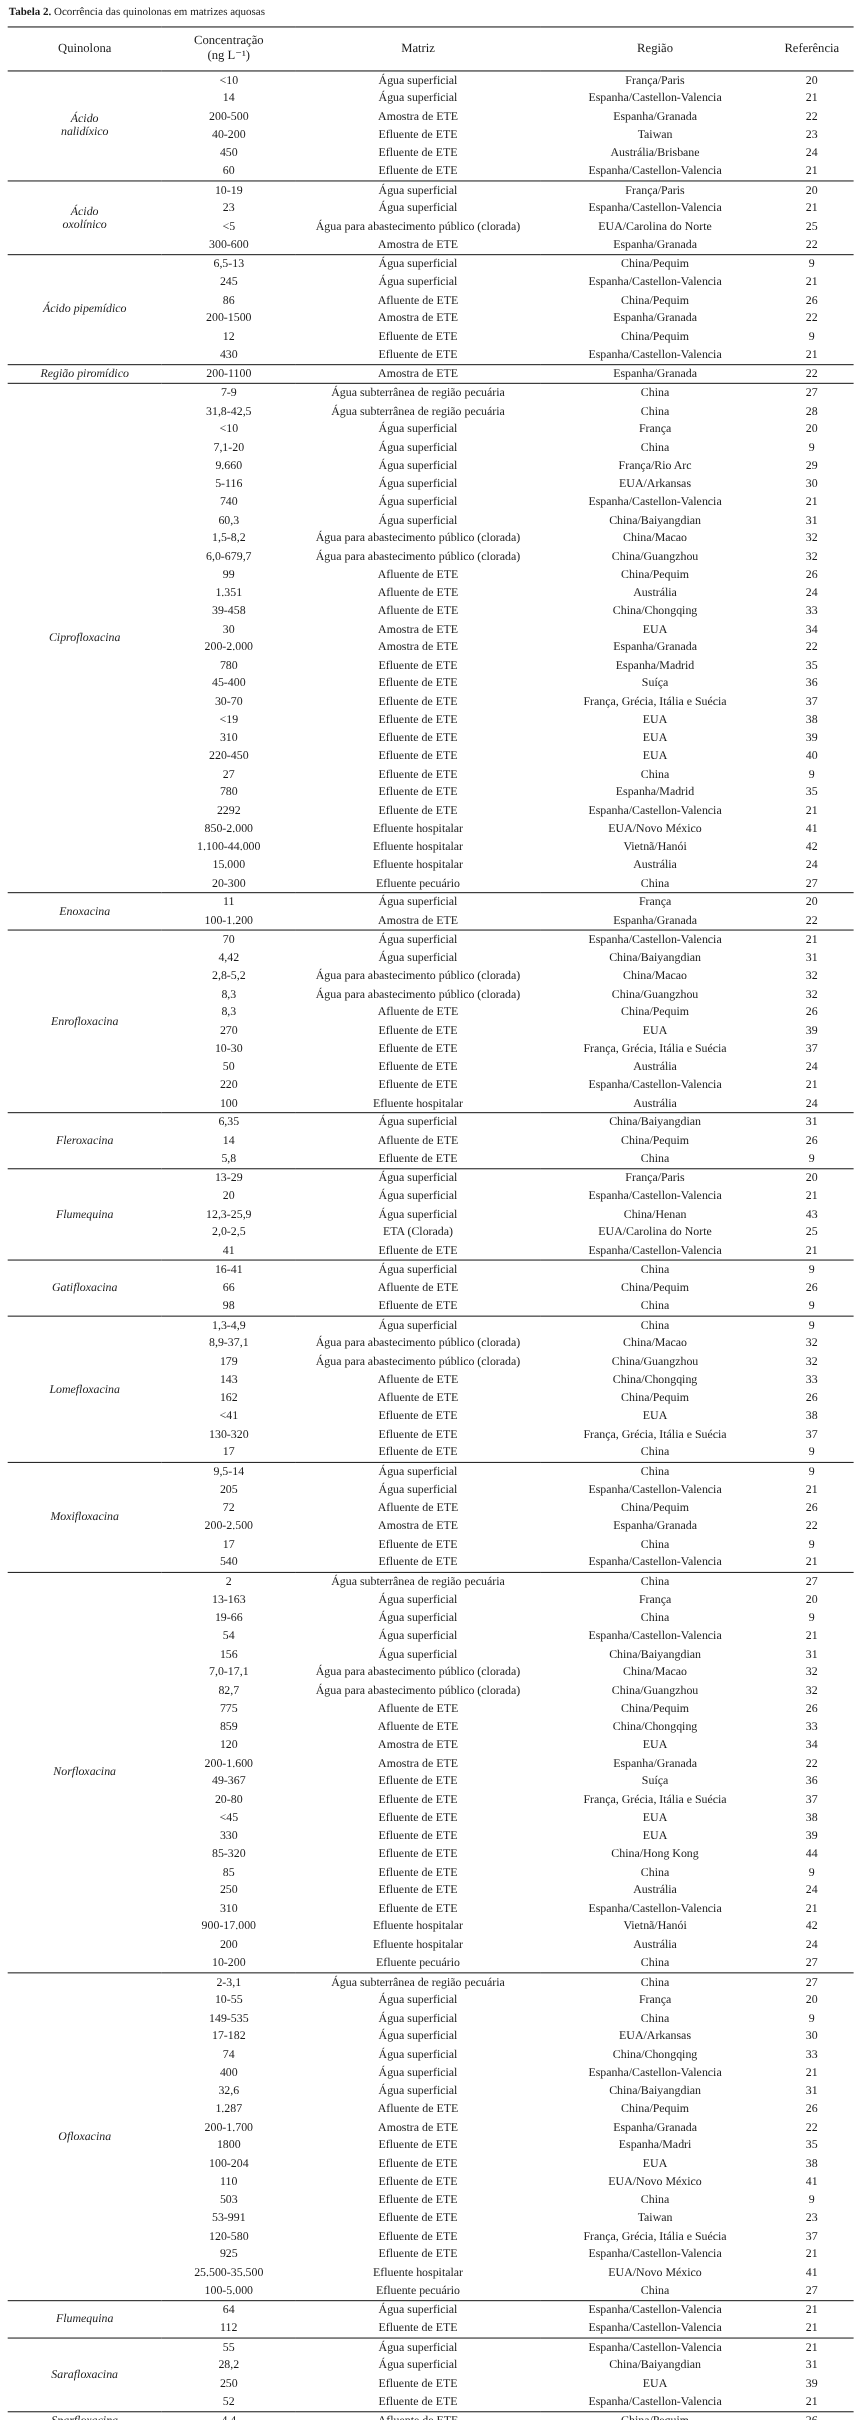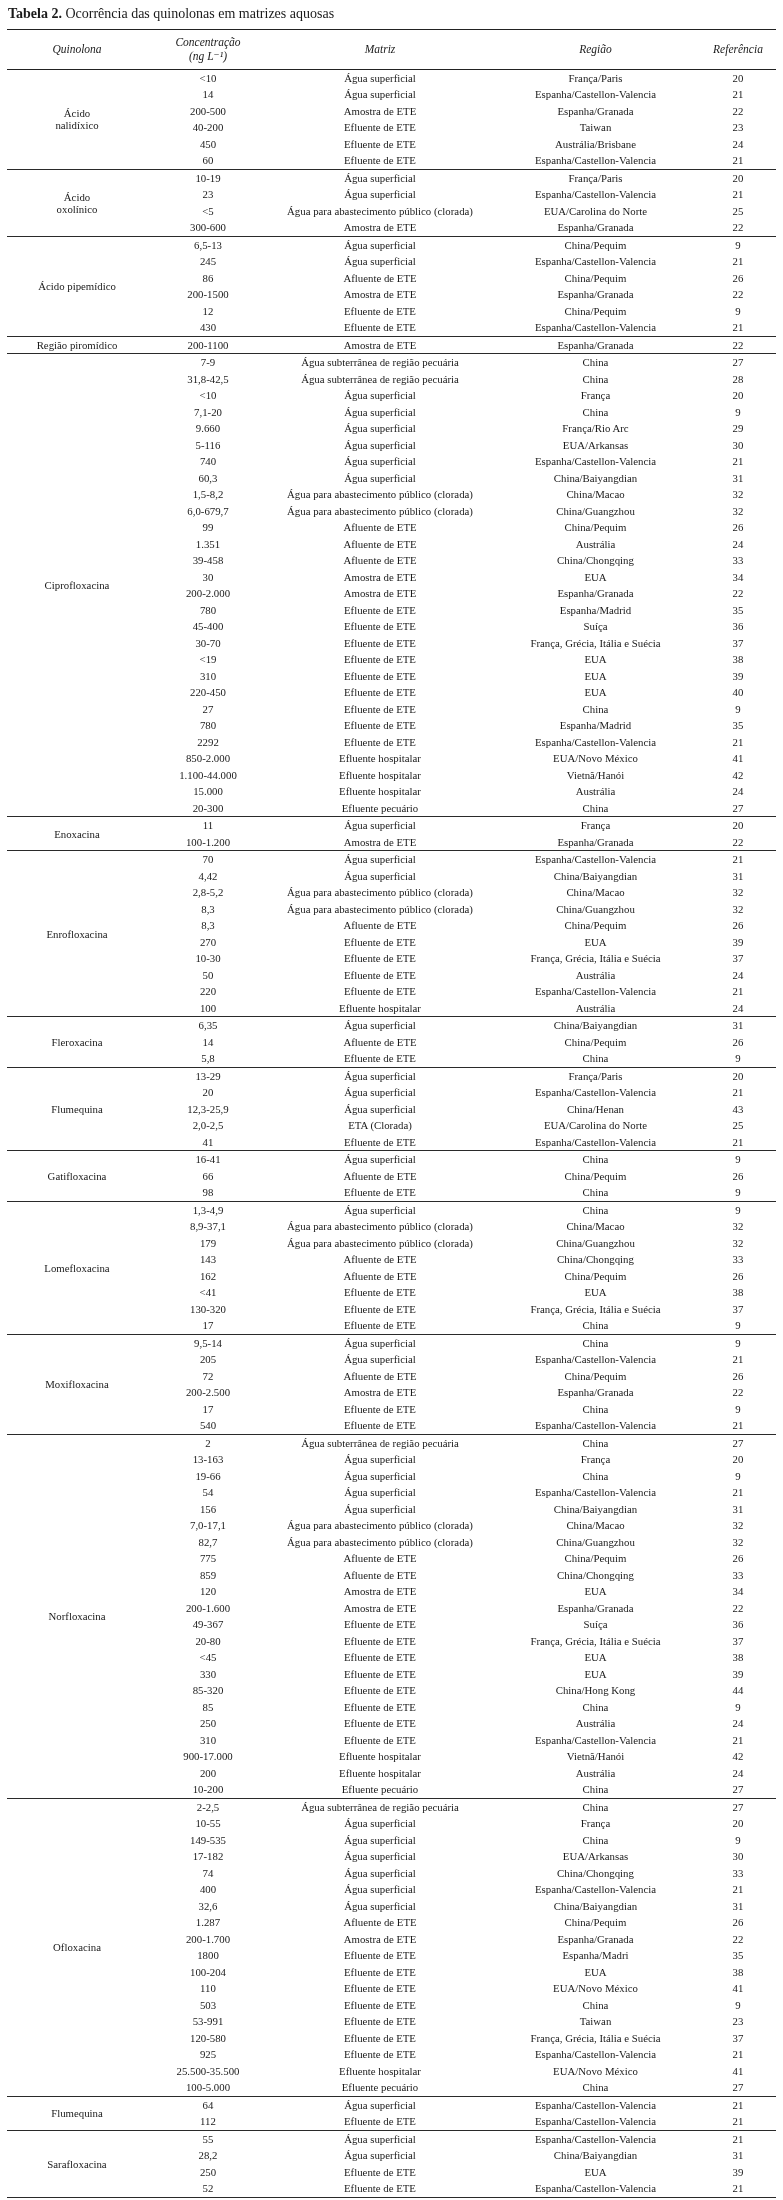--- a/index.html
+++ b/index.html
@@ -3,49 +3,49 @@
 <meta charset="utf-8">
 <style>
   html,body { margin:0; padding:0; background:#ffffff; }
   body {
     width:783px;
     font-family:"Liberation Serif","DejaVu Serif",serif;
     color:#1a1a1a;
     -webkit-font-smoothing:antialiased;
   }
   .page { padding:4px 7px 10px 7px; }
-  .table-title { font-size:14px; margin:2px 0 7px 1px; }
+  .table-title { font-size:10px; margin:2px 0 7px 1px; }
   .table-title .bold { font-weight:bold; }
   table.data-table {
     width:100%;
     border-collapse:collapse;
     table-layout:fixed;
     border-top:1.5px solid #222222;
     border-bottom:2px solid #222222;
   }
-  thead { border-bottom:1.8px solid #222222;font-style:italic; }
+  thead { border-bottom:1.8px solid #222222; }
   thead th {
     font-weight:normal;
     font-size:11.5px;
     padding:5px 2px;
     text-align:center;
     vertical-align:middle;
     line-height:1.25;
   }
   tbody.group { border-top:1px solid #2a2a2a; }
   td {
     text-align:center;
     vertical-align:middle;
     font-size:10.8px;
     height:16.5px;
     line-height:1.12;
     padding:0 2px;
     overflow:hidden;
   }
-  td.qname { white-space:pre-line; }
+  td.qname { white-space:pre-line;font-style:italic; }
 </style>
 </head>
 <body>
 
 <div class="page">
   <p class="table-title"><span class="bold">Tabela 2.</span><span> Ocorrência das quinolonas em matrizes aquosas</span></p>
 
   <table class="data-table">
     <colgroup>
       <col style="width:140px">
@@ -727,21 +727,21 @@
         <tr>
           <td>10-200</td>
           <td>Efluente pecuário</td>
           <td>China</td>
           <td>27</td>
         </tr>
       </tbody>
       <tbody class="group">
         <tr>
           <td rowspan="18" class="qname">Ofloxacina</td>
-          <td>2-2,5</td>
+          <td>2-3,1</td>
           <td>Água subterrânea de região pecuária</td>
           <td>China</td>
           <td>27</td>
         </tr>
         <tr>
           <td>10-55</td>
           <td>Água superficial</td>
           <td>França</td>
           <td>20</td>
         </tr>

